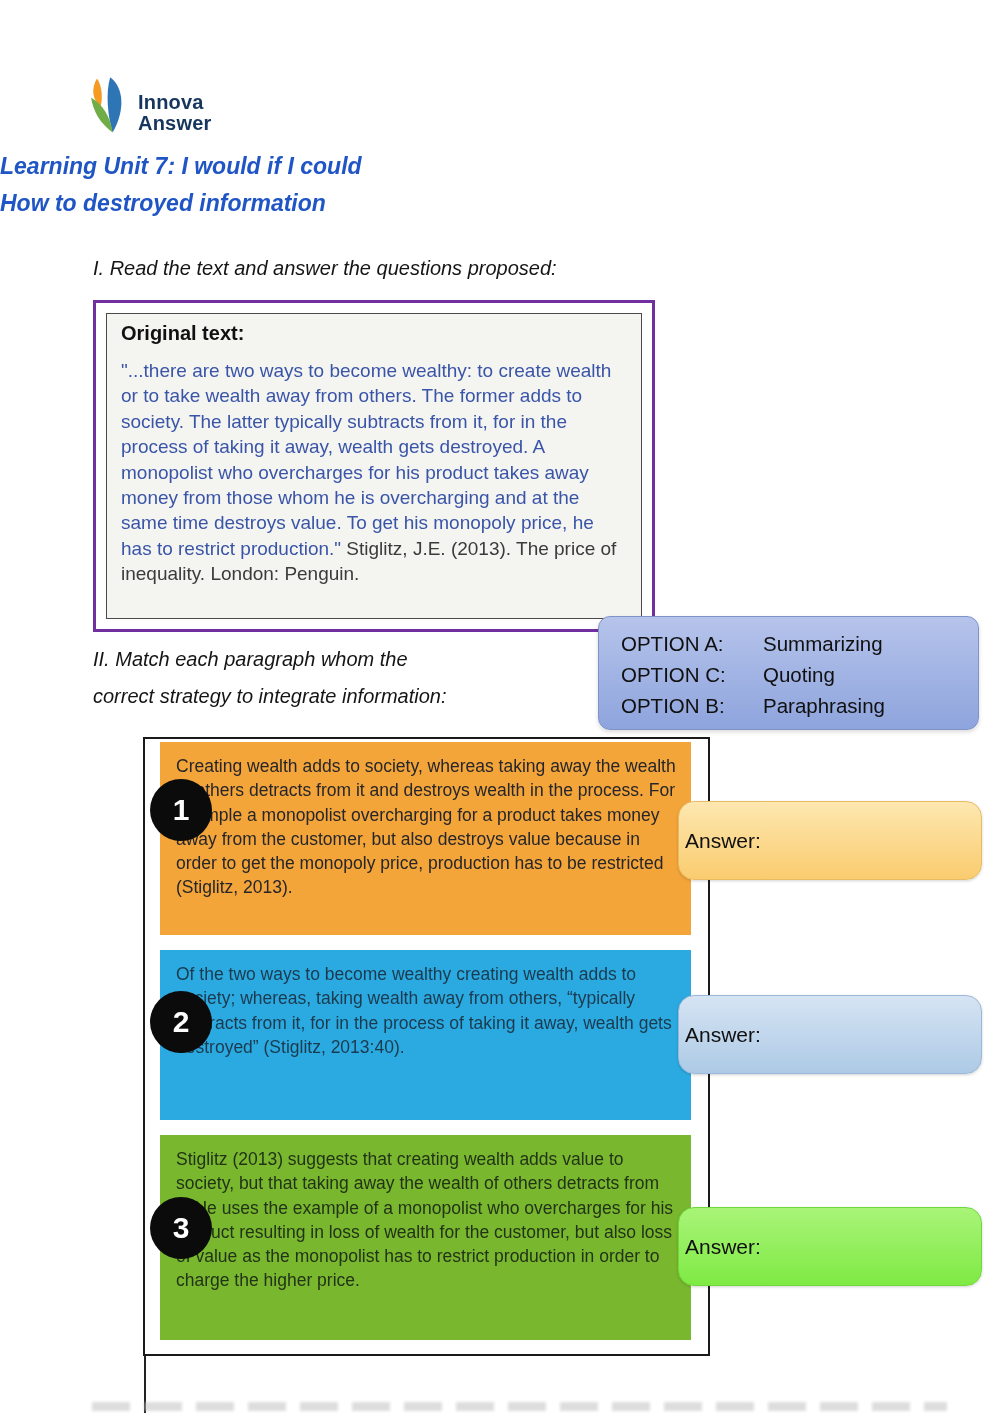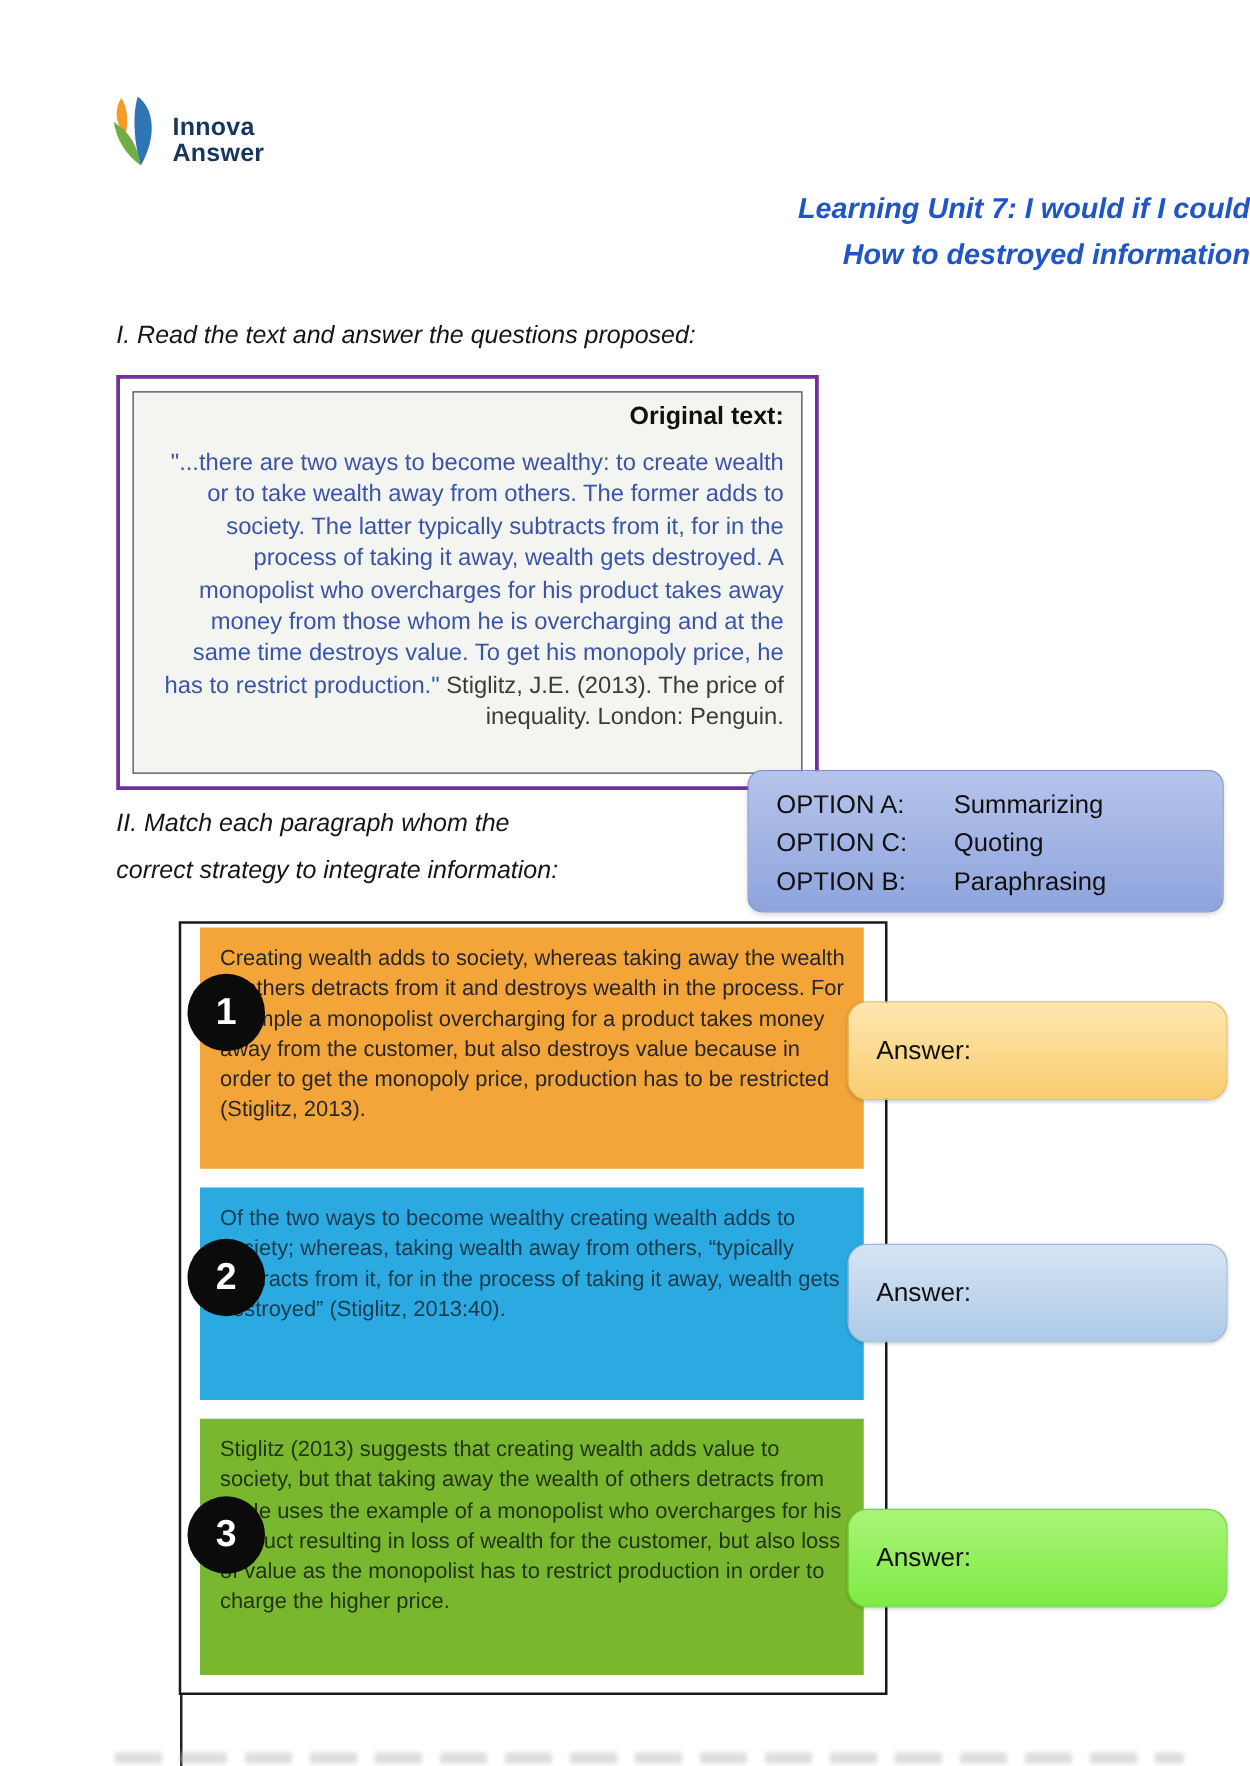--- a/index.html
+++ b/index.html
@@ -6,30 +6,30 @@
   .page{
     position:relative;width:1000px;height:1413px;background:#ffffff;
     font-family:"Liberation Sans",sans-serif;overflow:hidden;margin:0 auto;
   }
   
   .logo{position:absolute;left:85px;top:76px;display:flex;align-items:flex-end;}
   .logo svg{width:48px;height:60px;display:block;}
   .logo-text{margin-left:5px;margin-bottom:2px;color:#17365D;font-weight:bold;
     font-size:20px;line-height:21px;letter-spacing:0.2px;}
   
-  .title{position:absolute;left:0;top:148px;width:100%;text-align:right;
+  .title{position:absolute;left:0;top:148px;width:100%;text-align:left;
     color:#1F55C4;font-size:23px;font-weight:bold;font-style:italic;line-height:37px;}
   
   .section-heading{position:absolute;left:93px;color:#151515;font-size:20px;
     font-style:italic;line-height:37px;}
   .sec1{top:250px;}
   .sec2{top:641px;width:480px;}
   
   .purple-box{position:absolute;left:93px;top:300px;width:562px;height:332px;
-    border:3px solid #7030A0;background:#ffffff;box-sizing:border-box;text-align:right;}
+    border:3px solid #7030A0;background:#ffffff;box-sizing:border-box;}
   .inner-box{position:absolute;left:10px;top:10px;right:10px;bottom:10px;
     border:1px solid #4a4a4a;background:#F4F4F1;padding:8px 14px;box-sizing:border-box;}
   .orig-label{font-size:20px;font-weight:bold;color:#111;margin-bottom:13px;}
   .orig-body{font-size:19px;line-height:25.4px;}
   .orig-quote{color:#3A55A8;}
   .orig-cite{color:#3b3b3b;}
   
   .options-box{position:absolute;left:598px;top:616px;width:381px;height:114px;
     border-radius:12px;border:1px solid #8093C9;box-sizing:border-box;
     background:linear-gradient(180deg,#B6C4EB 0%,#8EA4DD 100%);
@@ -46,21 +46,21 @@
   .para-3{top:1135px;height:205px;background:#79B82E;color:#223317;}
   
   .num-circle{position:absolute;left:150px;width:62px;height:62px;border-radius:50%;
     background:#0B0B0B;color:#ffffff;font-size:30px;font-weight:bold;
     display:flex;align-items:center;justify-content:center;z-index:6;}
   .num-1{top:779px;}
   .num-2{top:991px;}
   .num-3{top:1197px;}
   
   .answer{position:absolute;left:678px;width:304px;height:79px;border-radius:16px;
-    box-sizing:border-box;display:flex;align-items:center;padding-left:22px;
+    box-sizing:border-box;display:flex;align-items:center;padding-left:6px;
     font-size:21px;color:#101010;z-index:6;box-shadow:0 1px 3px rgba(0,0,0,0.18);}
   .ans-1{top:801px;background:linear-gradient(180deg,#FDE7B0 0%,#FACC6F 100%);
     border:1px solid #E8BC63;}
   .ans-2{top:995px;background:linear-gradient(180deg,#D6E4F3 0%,#ADCAE6 100%);
     border:1px solid #9CB8D8;}
   .ans-3{top:1207px;background:linear-gradient(180deg,#A9F478 0%,#7FEA44 100%);
     border:1px solid #6FD83A;}
   
   .next-frame-line{position:absolute;left:144px;top:1356px;width:2px;height:57px;
     background:#222;}

